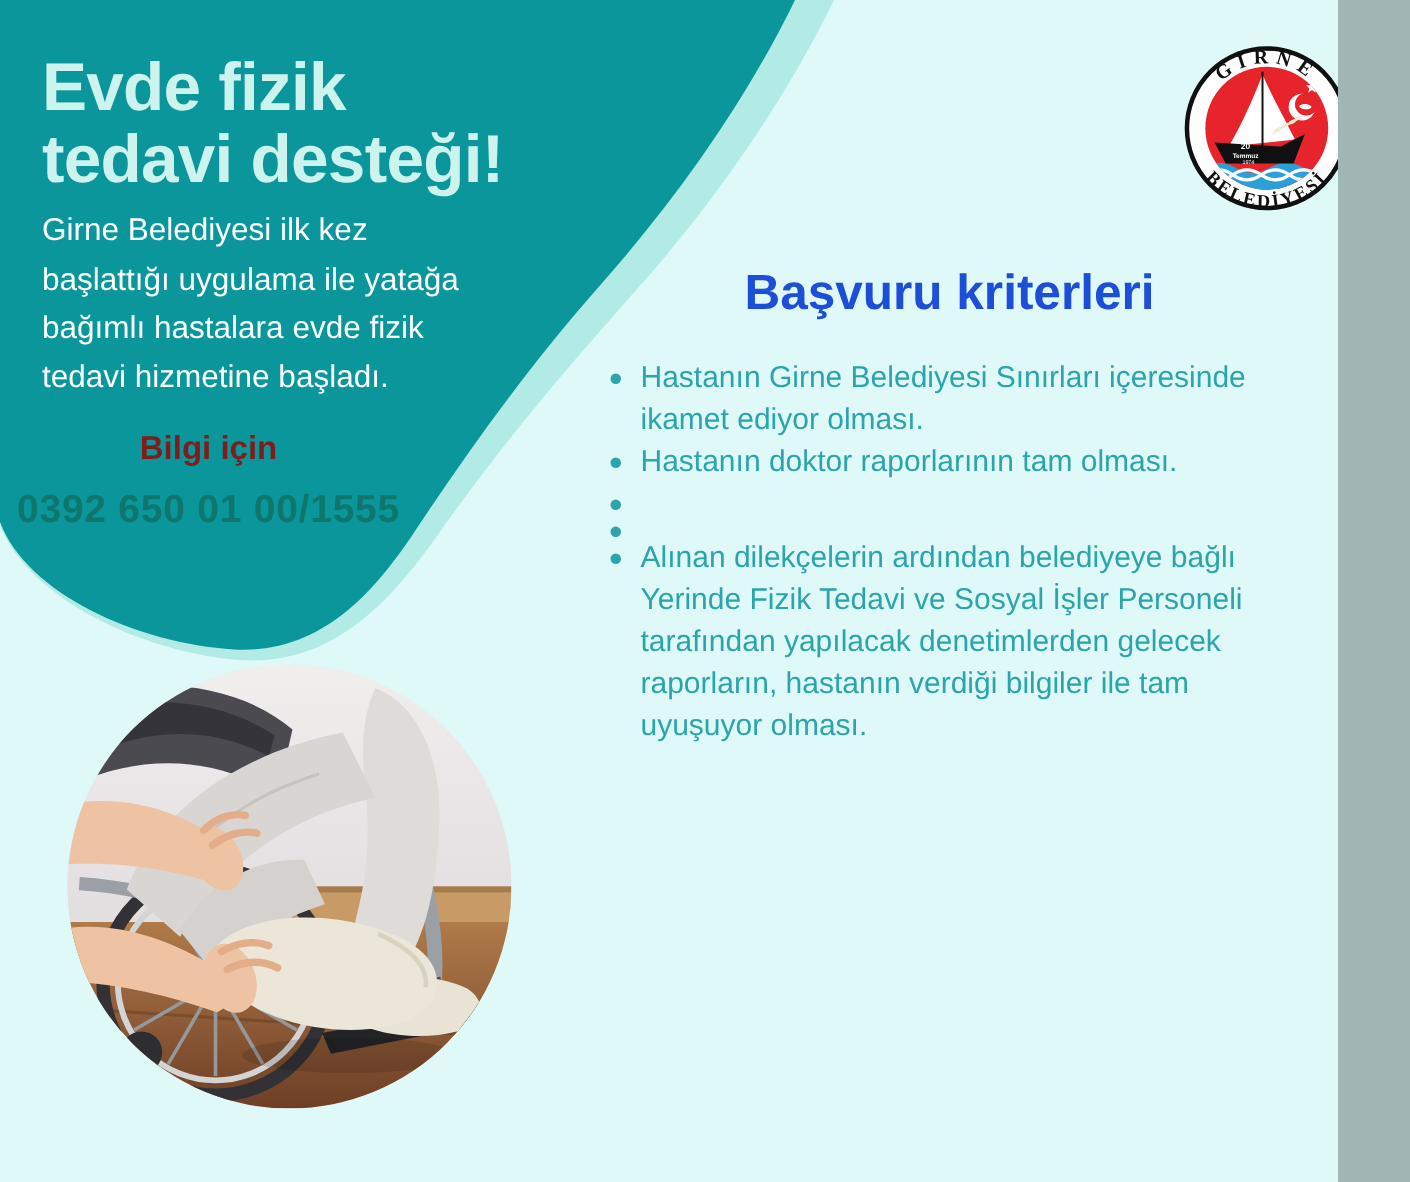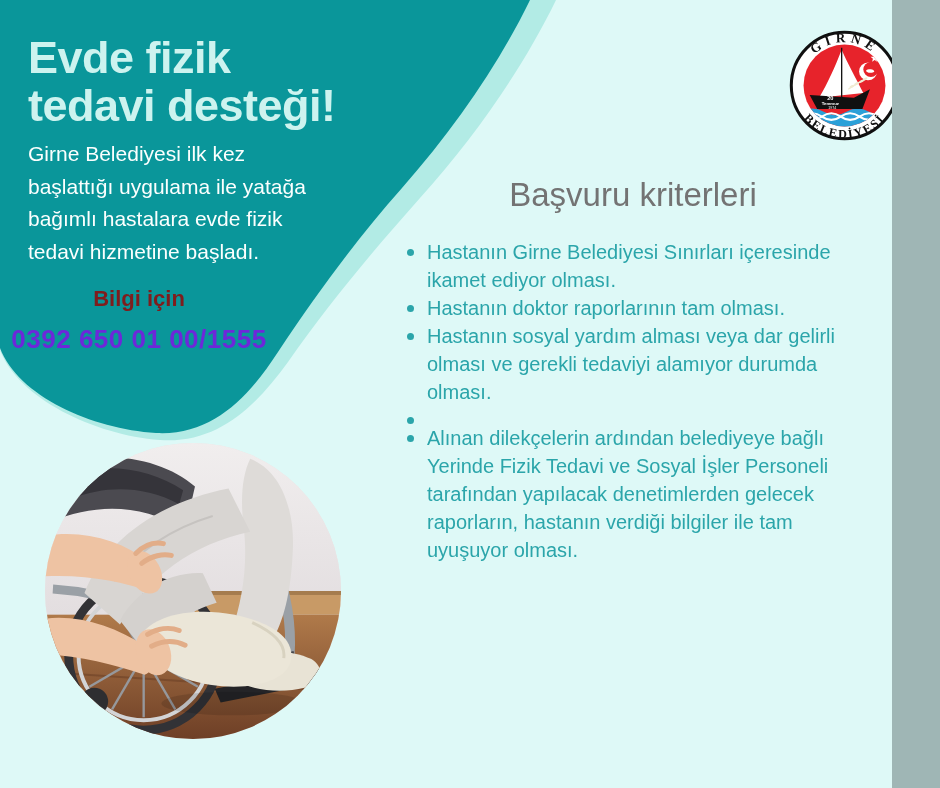--- a/index.html
+++ b/index.html
@@ -17,33 +17,33 @@
   .intro{
     position:absolute;left:28px;top:138px;margin:0;width:340px;
     font-size:21px;line-height:1.55;color:#fbfffe;white-space:pre-line;
   }
   .contact-label{
     position:absolute;left:0;top:286px;width:278px;text-align:center;
     font-size:22px;font-weight:700;color:#7f1d1d;
   }
   .phone{
     position:absolute;left:0;top:324px;width:278px;text-align:center;
-    font-size:26px;font-weight:700;letter-spacing:0.5px;color:#6d28d9;
+    font-size:26px;font-weight:700;letter-spacing:0.5px;color:#0f766e;
   }
   .photo-circle{
     position:absolute;left:45px;top:443px;width:296px;height:296px;
     border-radius:50%;overflow:hidden;background:#e9e5e4;
   }
   .photo-circle svg{display:block;width:100%;height:100%;}
   .logo{position:absolute;left:788px;top:29px;width:113px;height:113px;}
   .logo svg{display:block;width:100%;height:100%;}
   .right-col{position:absolute;left:398px;top:176px;width:516px;}
   .criteria-title{
     margin:0 0 24px 0;width:470px;text-align:center;
-    font-size:33px;font-weight:400;color:#737373;
+    font-size:33px;font-weight:700;color:#1d4ed8;
   }
   .criteria-list{list-style:none;margin:0;padding:0;}
   .criteria-list li{
     display:flex;align-items:flex-start;
     font-size:20px;line-height:28px;color:#2ba5aa;
   }
   .bullet-dot{
     flex:none;width:7px;height:7px;border-radius:50%;
     background:#2ba5aa;margin:11px 13px 0 9px;
   }
@@ -203,23 +203,20 @@
           <span class="bullet-dot"></span>
           <span class="li-text">Hastanın Girne Belediyesi Sınırları içeresinde
 ikamet ediyor olması.</span>
         </li>
       <li>
           <span class="bullet-dot"></span>
           <span class="li-text">Hastanın doktor raporlarının tam olması.</span>
         </li>
       <li>
           <span class="bullet-dot"></span>
-          <span class="li-text">Hastanın sosyal yardım alması veya dar gelirli
-olması ve gerekli tedaviyi alamıyor durumda
-olması.</span>
         </li>
       <li>
           <span class="bullet-dot"></span>
         </li>
       <li>
           <span class="bullet-dot"></span>
           <span class="li-text">Alınan dilekçelerin ardından belediyeye bağlı
 Yerinde Fizik Tedavi ve Sosyal İşler Personeli
 tarafından yapılacak denetimlerden gelecek
 raporların, hastanın verdiği bilgiler ile tam

